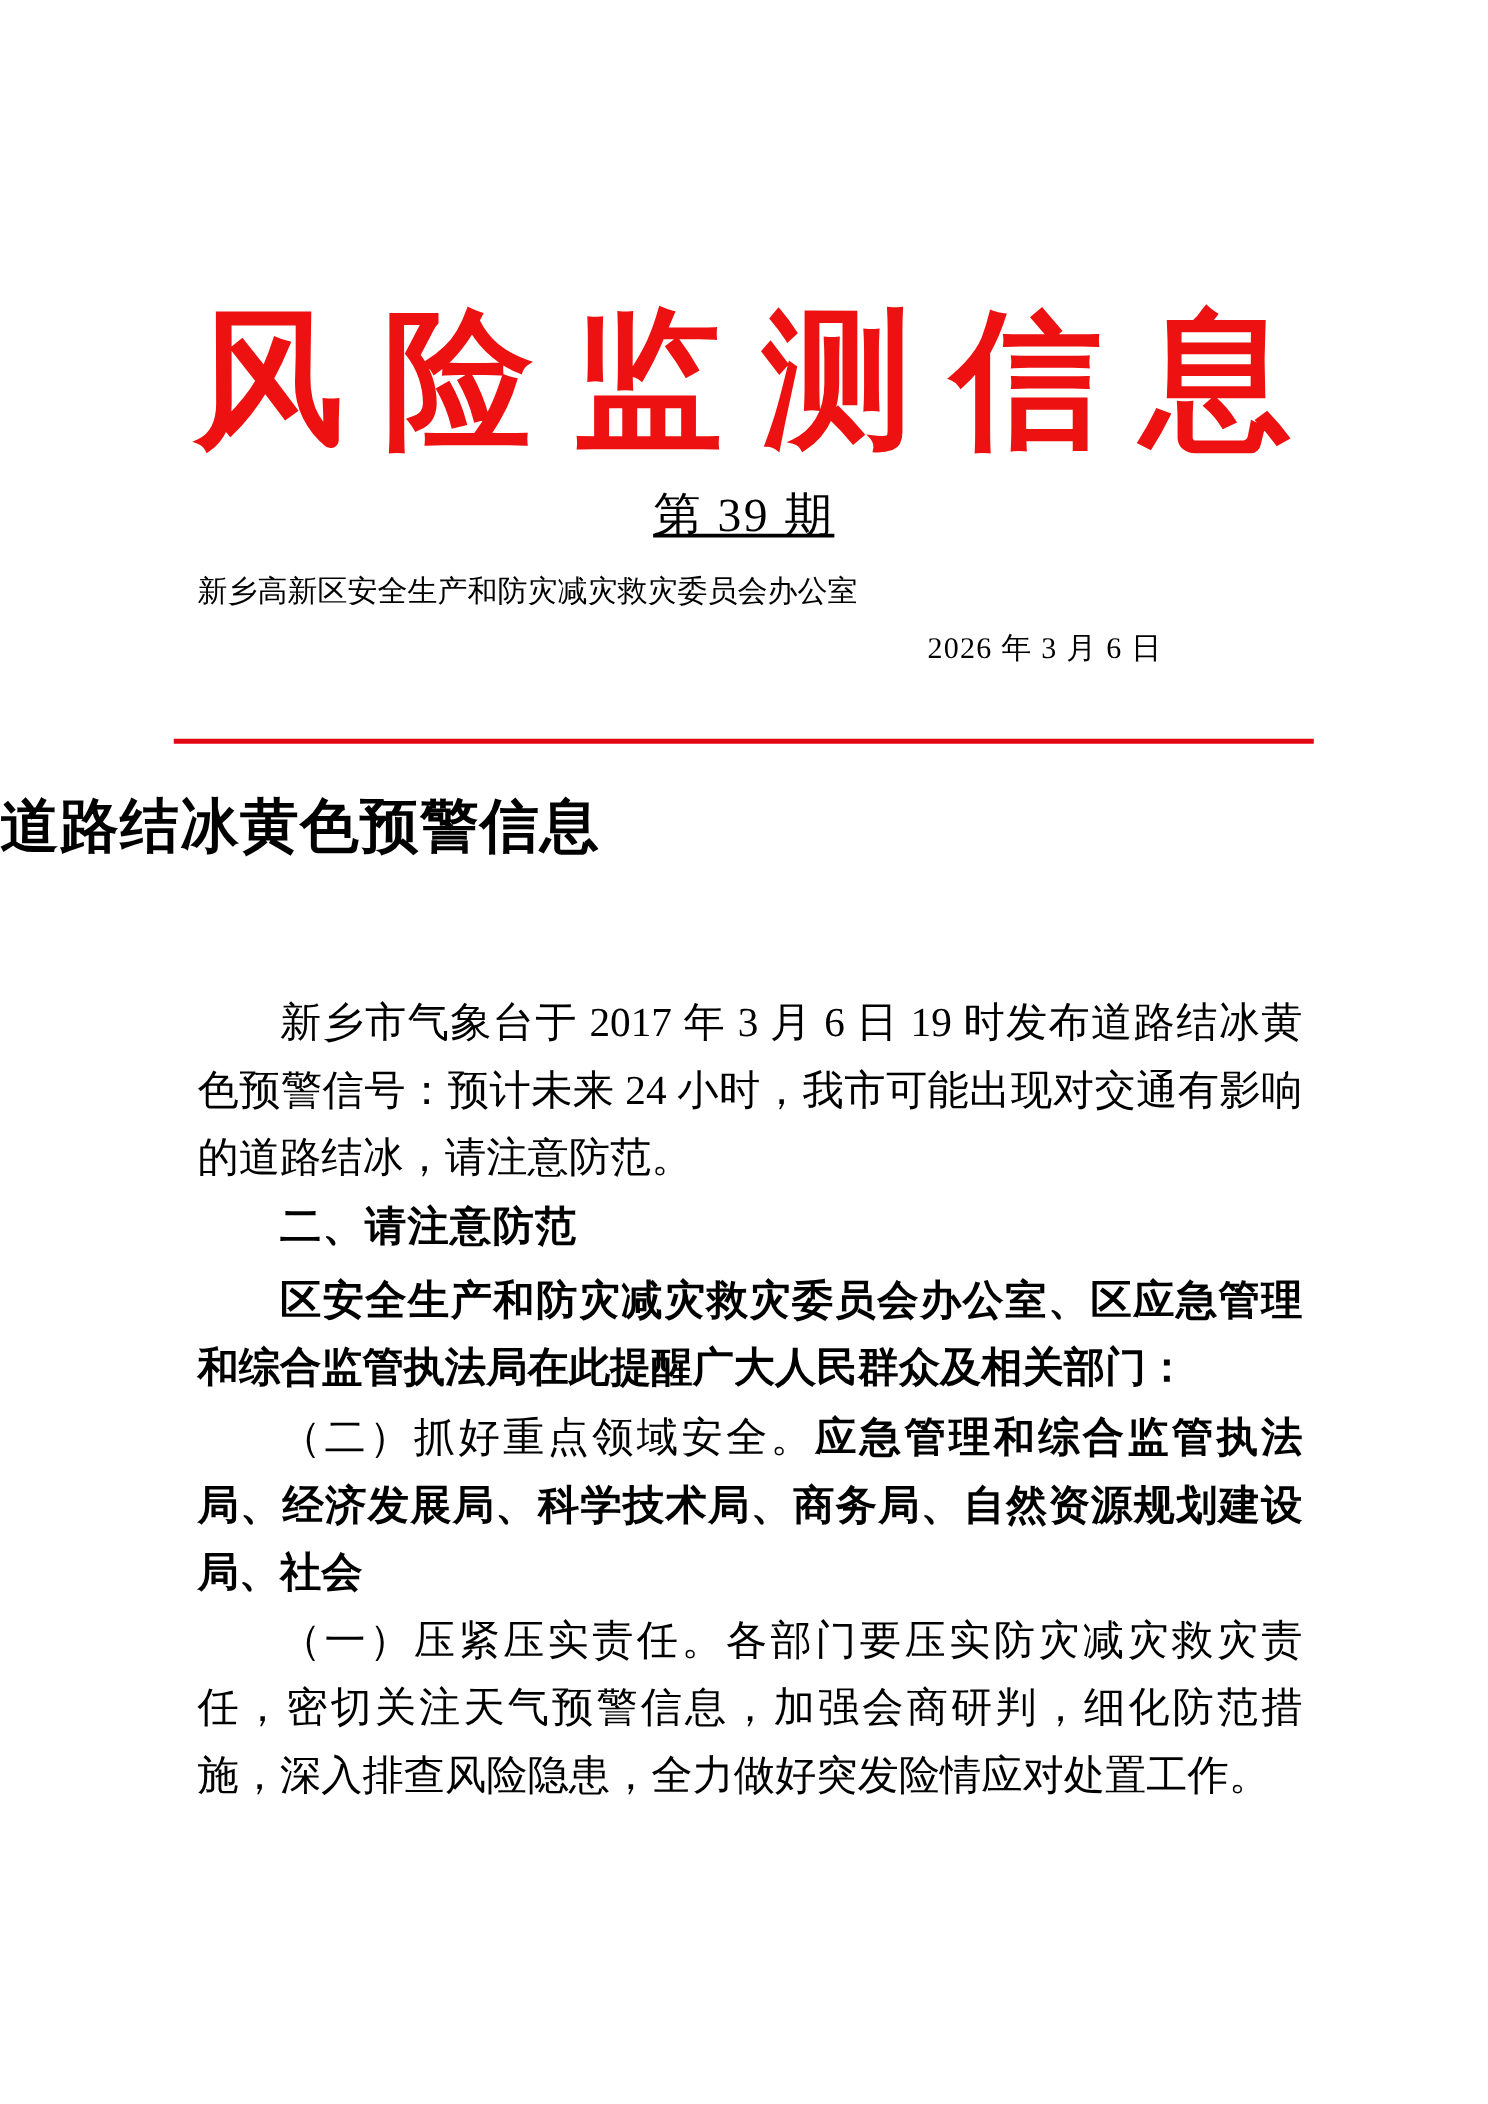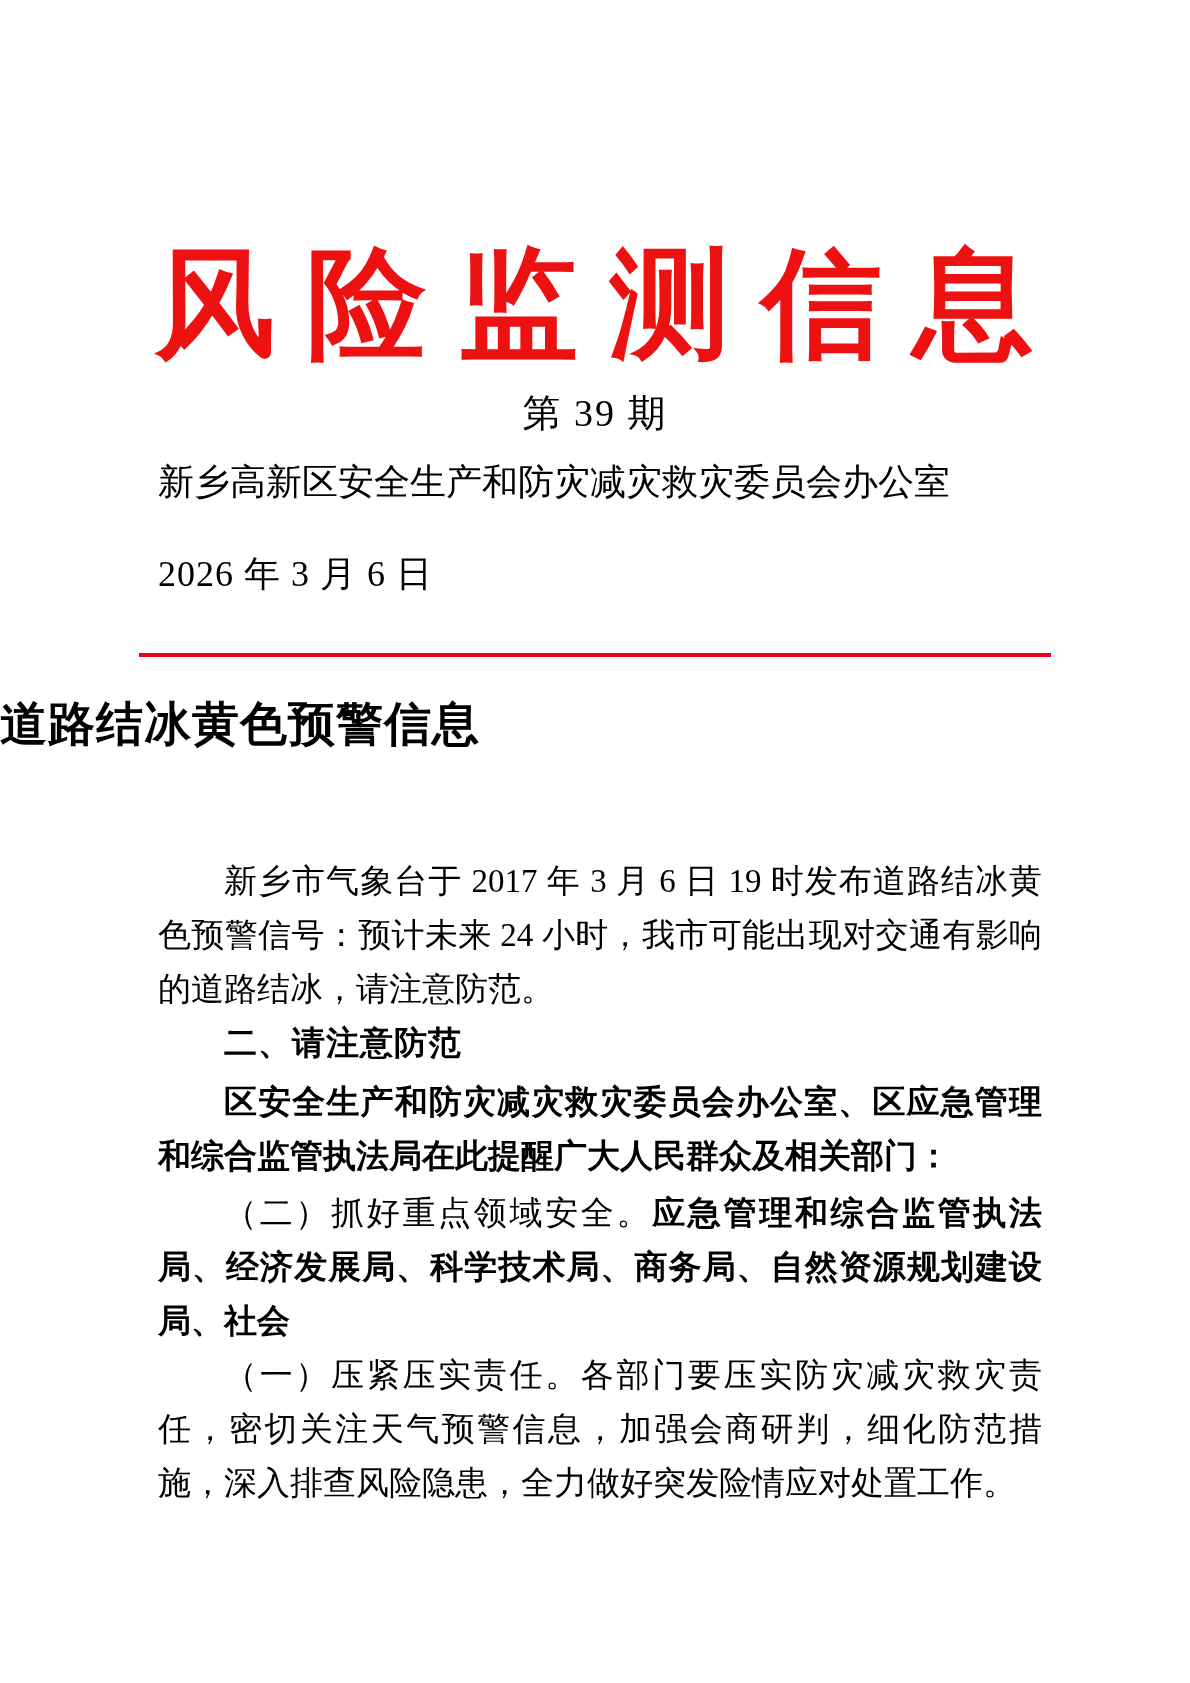--- a/index.html
+++ b/index.html
@@ -23,32 +23,32 @@
     font-weight: bold;
     color: #ee1111;
     font-family: "Liberation Serif", "DejaVu Serif", serif;
   }
   .issue {
     margin-top: 26px;
     text-align: center;
     font-size: 38px;
     line-height: 1.16;
     letter-spacing: 2px;
+    text-decoration: underline;
   }
   .office-row {
     margin: 24px 0 0 158px;
     width: 884px;
     display: flex;
-    gap: 44px;
-    font-size: 36px;
+    gap: 56px;
+    font-size: 24px;
     line-height: 1.32;
     white-space: nowrap;
-    flex-direction: column;
   }
-  .office-row .date { letter-spacing: 1px; }
+  .office-row .date { letter-spacing: 1px; margin-top: 45px; }
   .red-rule {
     margin: 55px 0 0 139px;
     width: 912px;
     height: 4px;
     background: #e30613;
   }
 
   
   .doc-title {
     margin: 37px 0 0 0;

